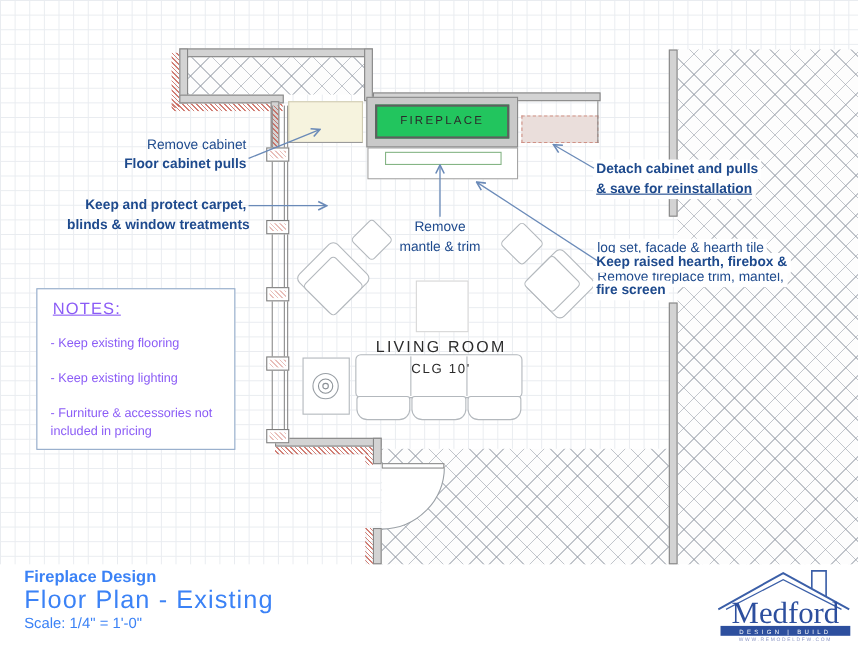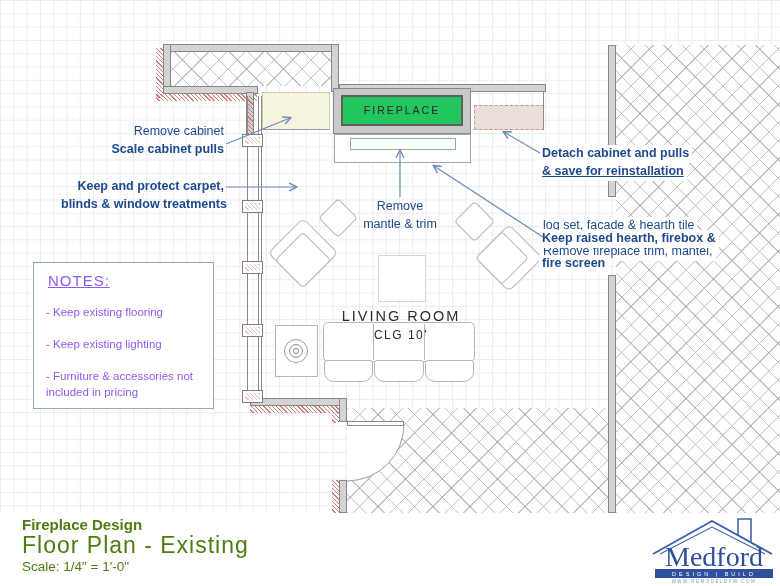--- a/index.html
+++ b/index.html
@@ -18,21 +18,21 @@
   .thinline{position:absolute;background:#8a8a8a;}
   .anno{position:absolute;color:#1e4a8d;font-size:12.5px;line-height:1.4;white-space:nowrap;}
   .b{font-weight:bold;}
   .whitebg{background:#fff;padding:0 3px;}
   .arch{color:#2b2b2b;letter-spacing:2px;}
   .furn{position:absolute;background:#fff;border:1px solid #a8adb2;box-sizing:border-box;}
   .soft{border-color:#b3b8bd;}
   #notes-box{position:absolute;left:33px;top:262px;width:179px;height:145px;background:#fff;
              border:1px solid #8fa8c8;}
   #notes-box .item{position:absolute;color:#8b5cf6;font-size:11.5px;line-height:1.35;}
-  #title-block div{color:#4d7c0f;}
+  #title-block div{color:#3b82f6;}
   svg{display:block;}
 </style>
 </head>
 <body>
 
 <div id="canvas">
 
   <div id="plan">
 
     <div class="hatch" style="left:171px;top:52px;width:160px;height:34px;"></div>
@@ -123,21 +123,21 @@
         <div class="abs" style="left:8px;top:8px;width:6px;height:6px;border:1px solid #8a9096;border-radius:50%;box-sizing:border-box;"></div>
       </div>
     </div>
 
     <div class="abs arch" style="left:340px;top:262px;width:122px;text-align:center;">
       <div style="font-size:14.5px;margin-top:46px;">LIVING ROOM</div>
       <div style="font-size:12px;margin-top:4px;letter-spacing:1.5px;">CLG 10'</div>
     </div>
 
     <div class="anno" style="right:556px;top:123px;">Remove cabinet</div>
-    <div class="anno b" style="right:556px;top:141px;">Scale cabinet pulls</div>
+    <div class="anno b" style="right:556px;top:141px;">Floor cabinet pulls</div>
     <div class="anno b" style="right:556px;top:178px;">Keep and protect carpet,</div>
     <div class="anno b" style="right:553px;top:196px;">blinds &amp; window treatments</div>
 
     <div class="anno" style="left:330px;top:198px;width:140px;text-align:center;">
       <div>Remove</div>
       <div>mantle &amp; trim</div>
     </div>
 
     <div class="anno b whitebg" style="left:539px;top:145px;">Detach cabinet and pulls</div>
     <div class="anno b whitebg" style="left:539px;top:163px;text-decoration:underline;">&amp; save for reinstallation</div>

